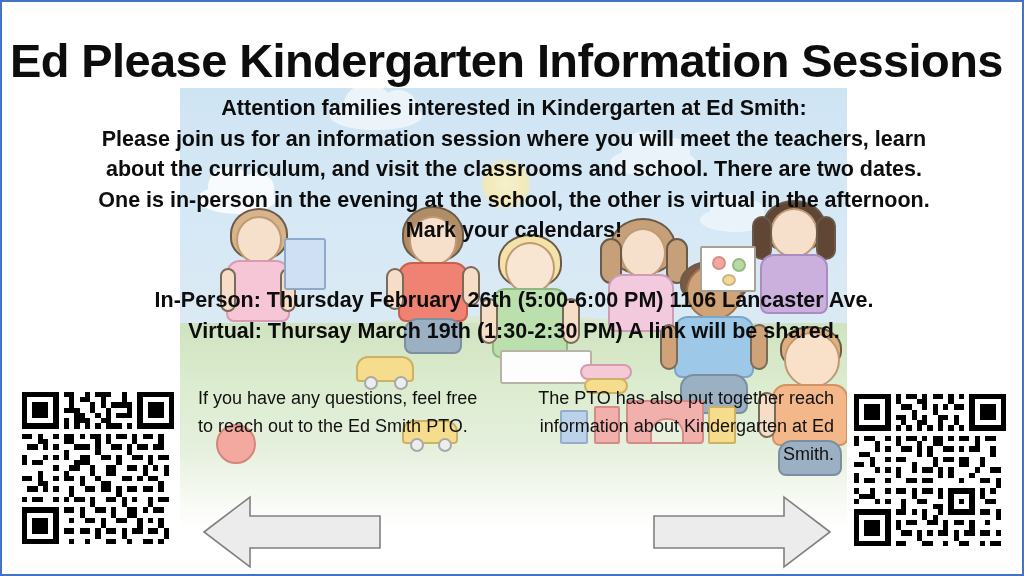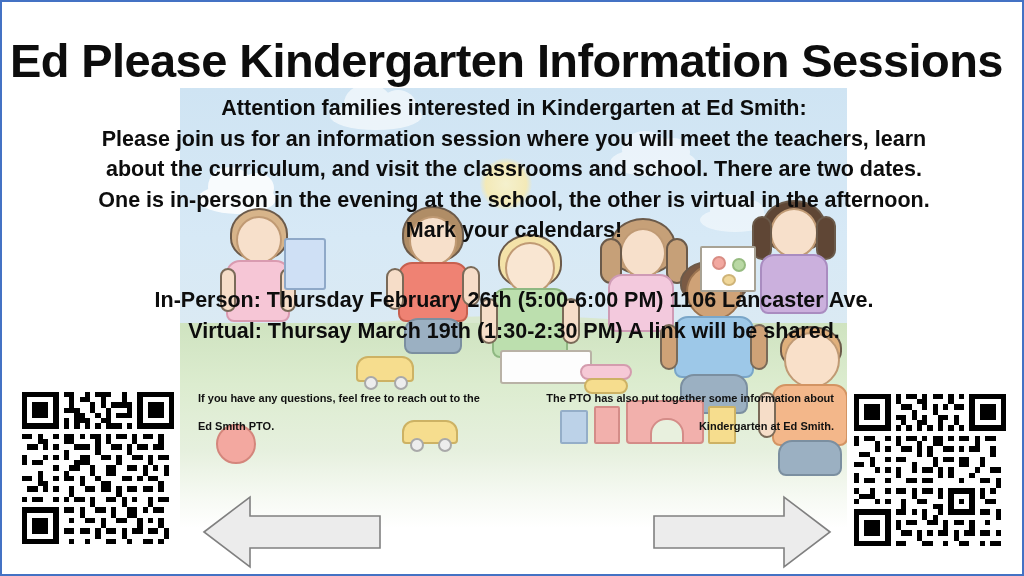--- a/index.html
+++ b/index.html
@@ -154,23 +154,23 @@
     text-align: center;
     font-size: 21.5px;
     line-height: 30.5px;
     font-weight: 700;
     color: #0d0d0d;
   }
   #schedule .line { white-space: nowrap; }
 
   .note {
     position: absolute;
-    font-size: 11px;
+    font-size: 18px;
     line-height: 28px;
-    font-weight: 700;
+    font-weight: 400;
     color: #111111;
   }
   #note-left {
     left: 196px;
     top: 382px;
     width: 286px;
     text-align: left;
   }
   #note-right {
     left: 520px;
@@ -299,21 +299,21 @@
     <div class="line">One is in-person in the evening at the school, the other is virtual in the afternoon.</div>
     <div class="line">Mark your calendars!</div>
   </div>
 
   <div id="schedule">
     <div class="line">In-Person: Thursday February 26th (5:00-6:00 PM) 1106 Lancaster Ave.</div>
     <div class="line">Virtual: Thursay March 19th (1:30-2:30 PM) A link will be shared.</div>
   </div>
 
   <div class="note" id="note-left">If you have any questions, feel free to reach out to the Ed Smith PTO.</div>
-  <div class="note" id="note-right">The PTO has also put together some information about Kindergarten at Ed Smith.</div>
+  <div class="note" id="note-right">The PTO has also put together reach information about Kindergarten at Ed Smith.</div>
 
   <div class="qr" id="qr-left">
     <svg viewBox="0 0 29 29" shape-rendering="crispEdges" aria-hidden="true">
       <rect width="29" height="29" fill="#ffffff"></rect>
       <g fill="#000000">
 
         <rect x="0" y="0" width="7" height="1"></rect>
           <rect x="0" y="6" width="7" height="1"></rect>
         <rect x="0" y="0" width="1" height="7"></rect>
           <rect x="6" y="0" width="1" height="7"></rect>

